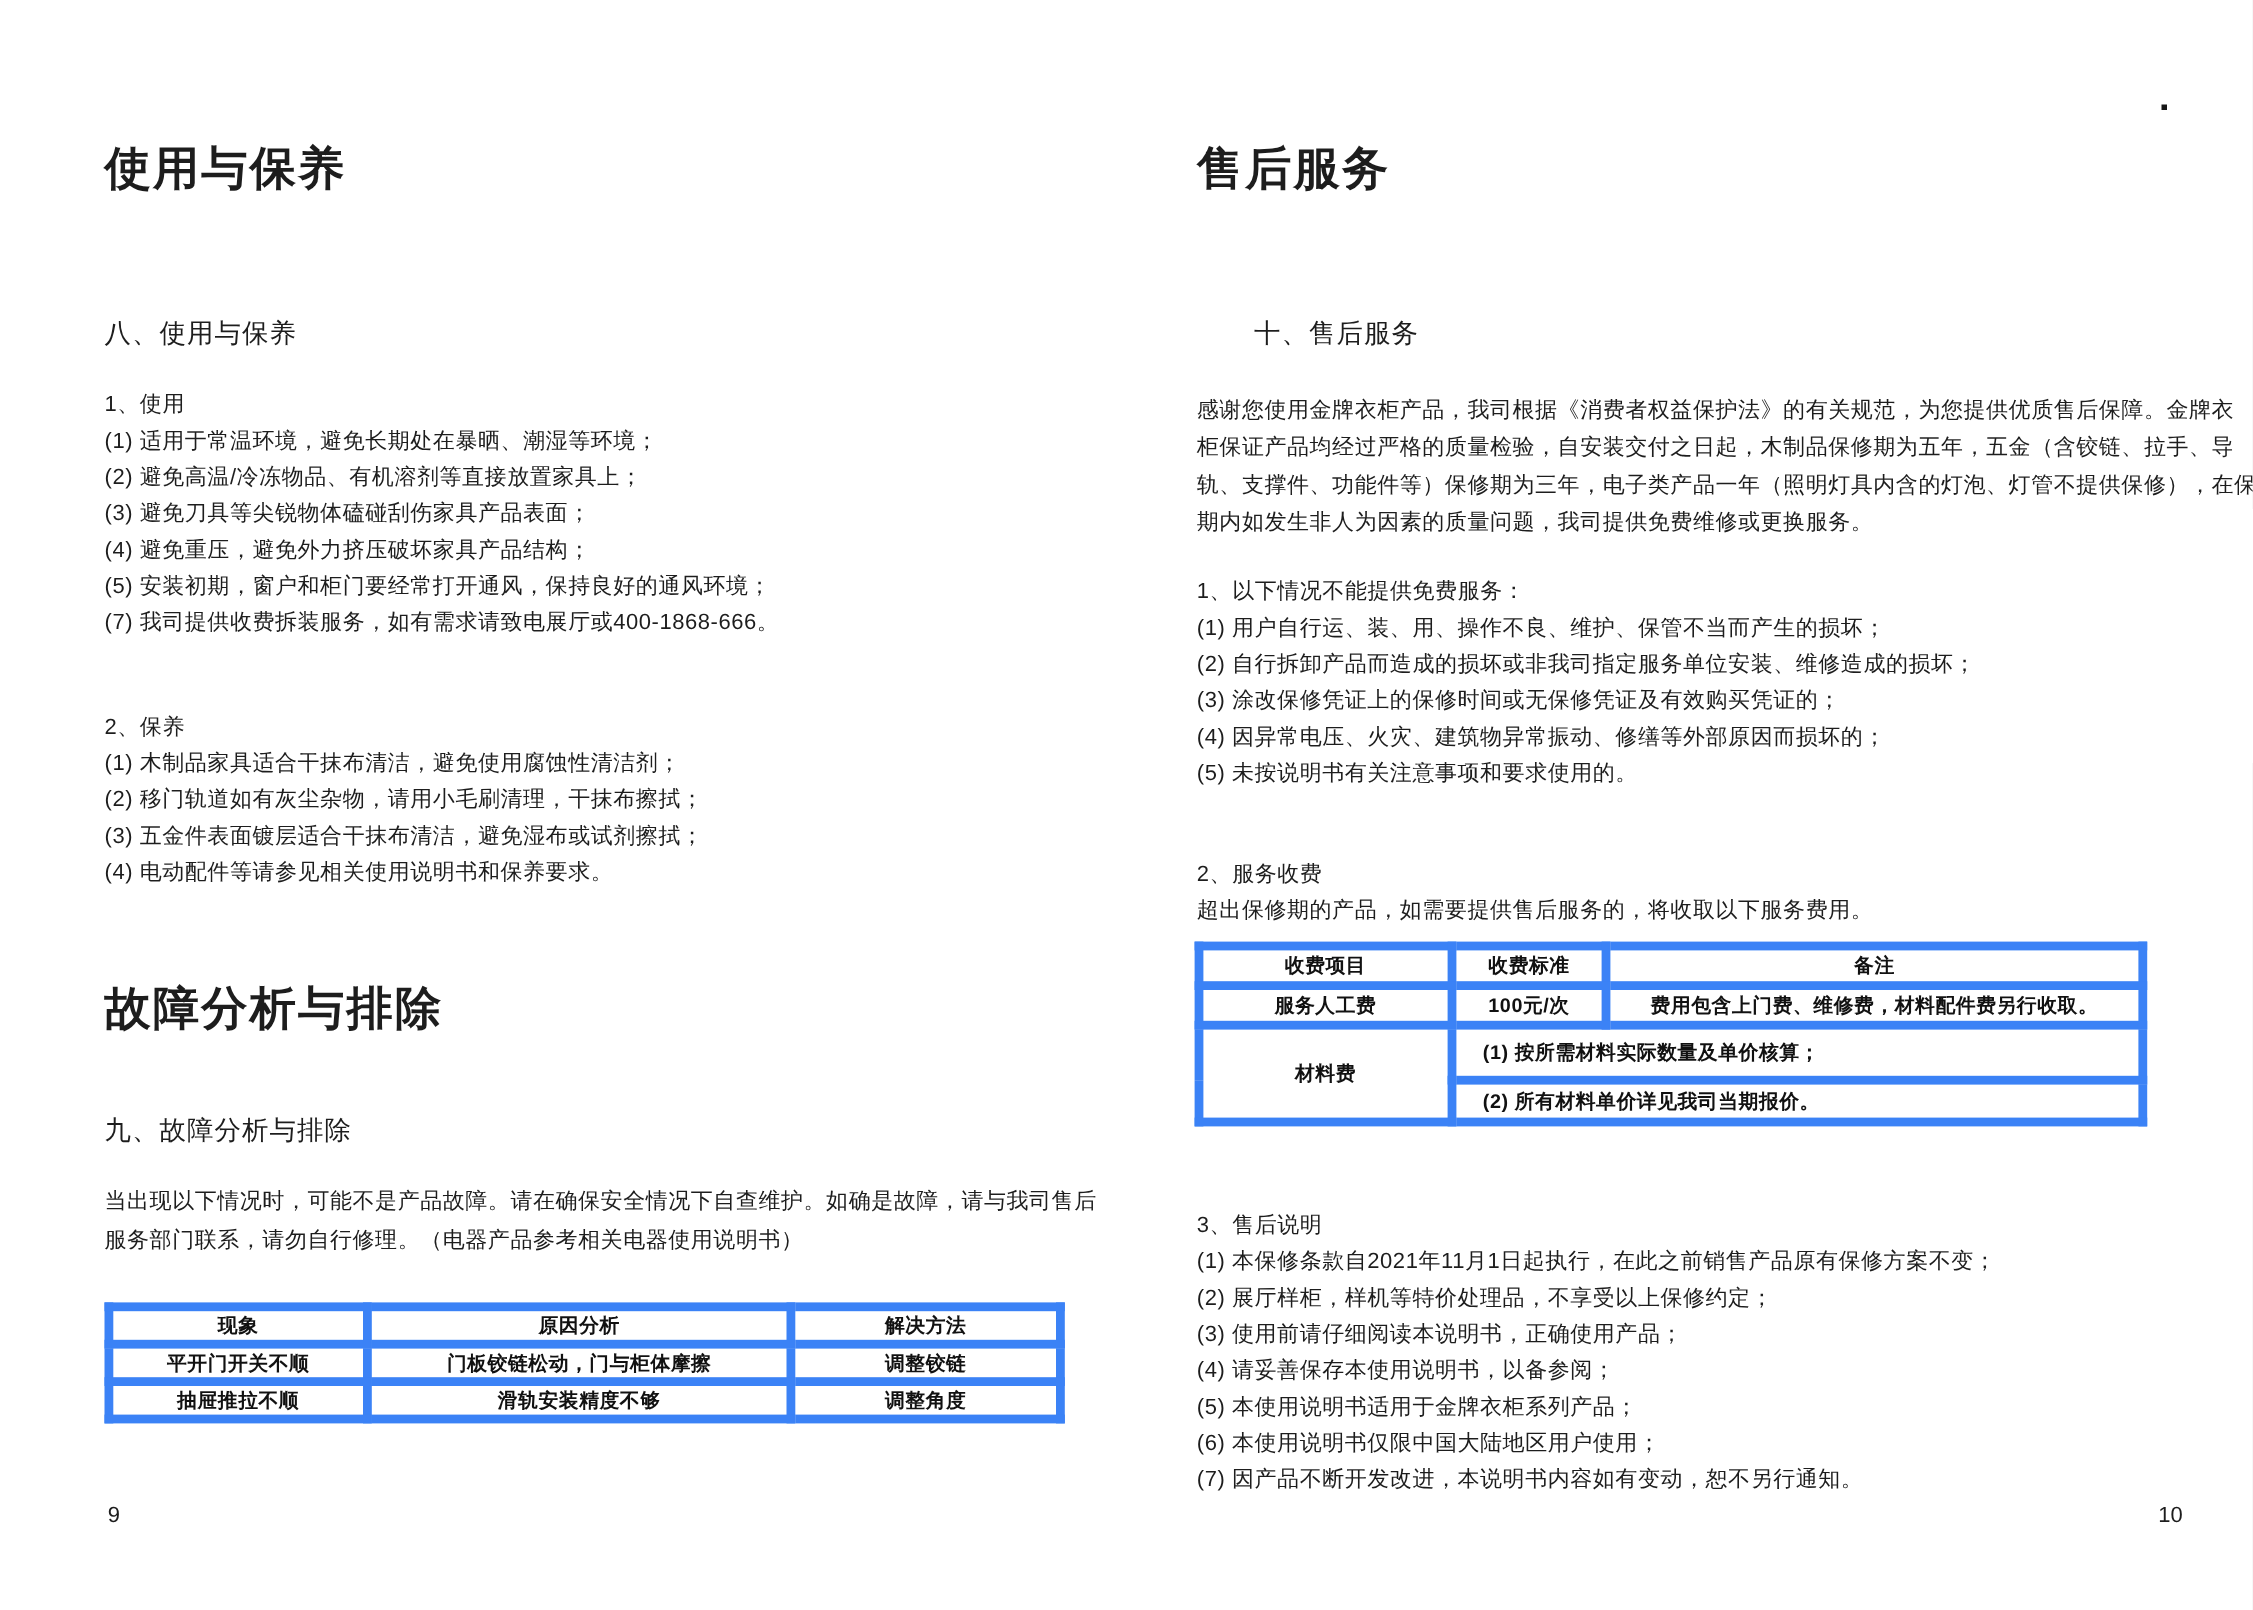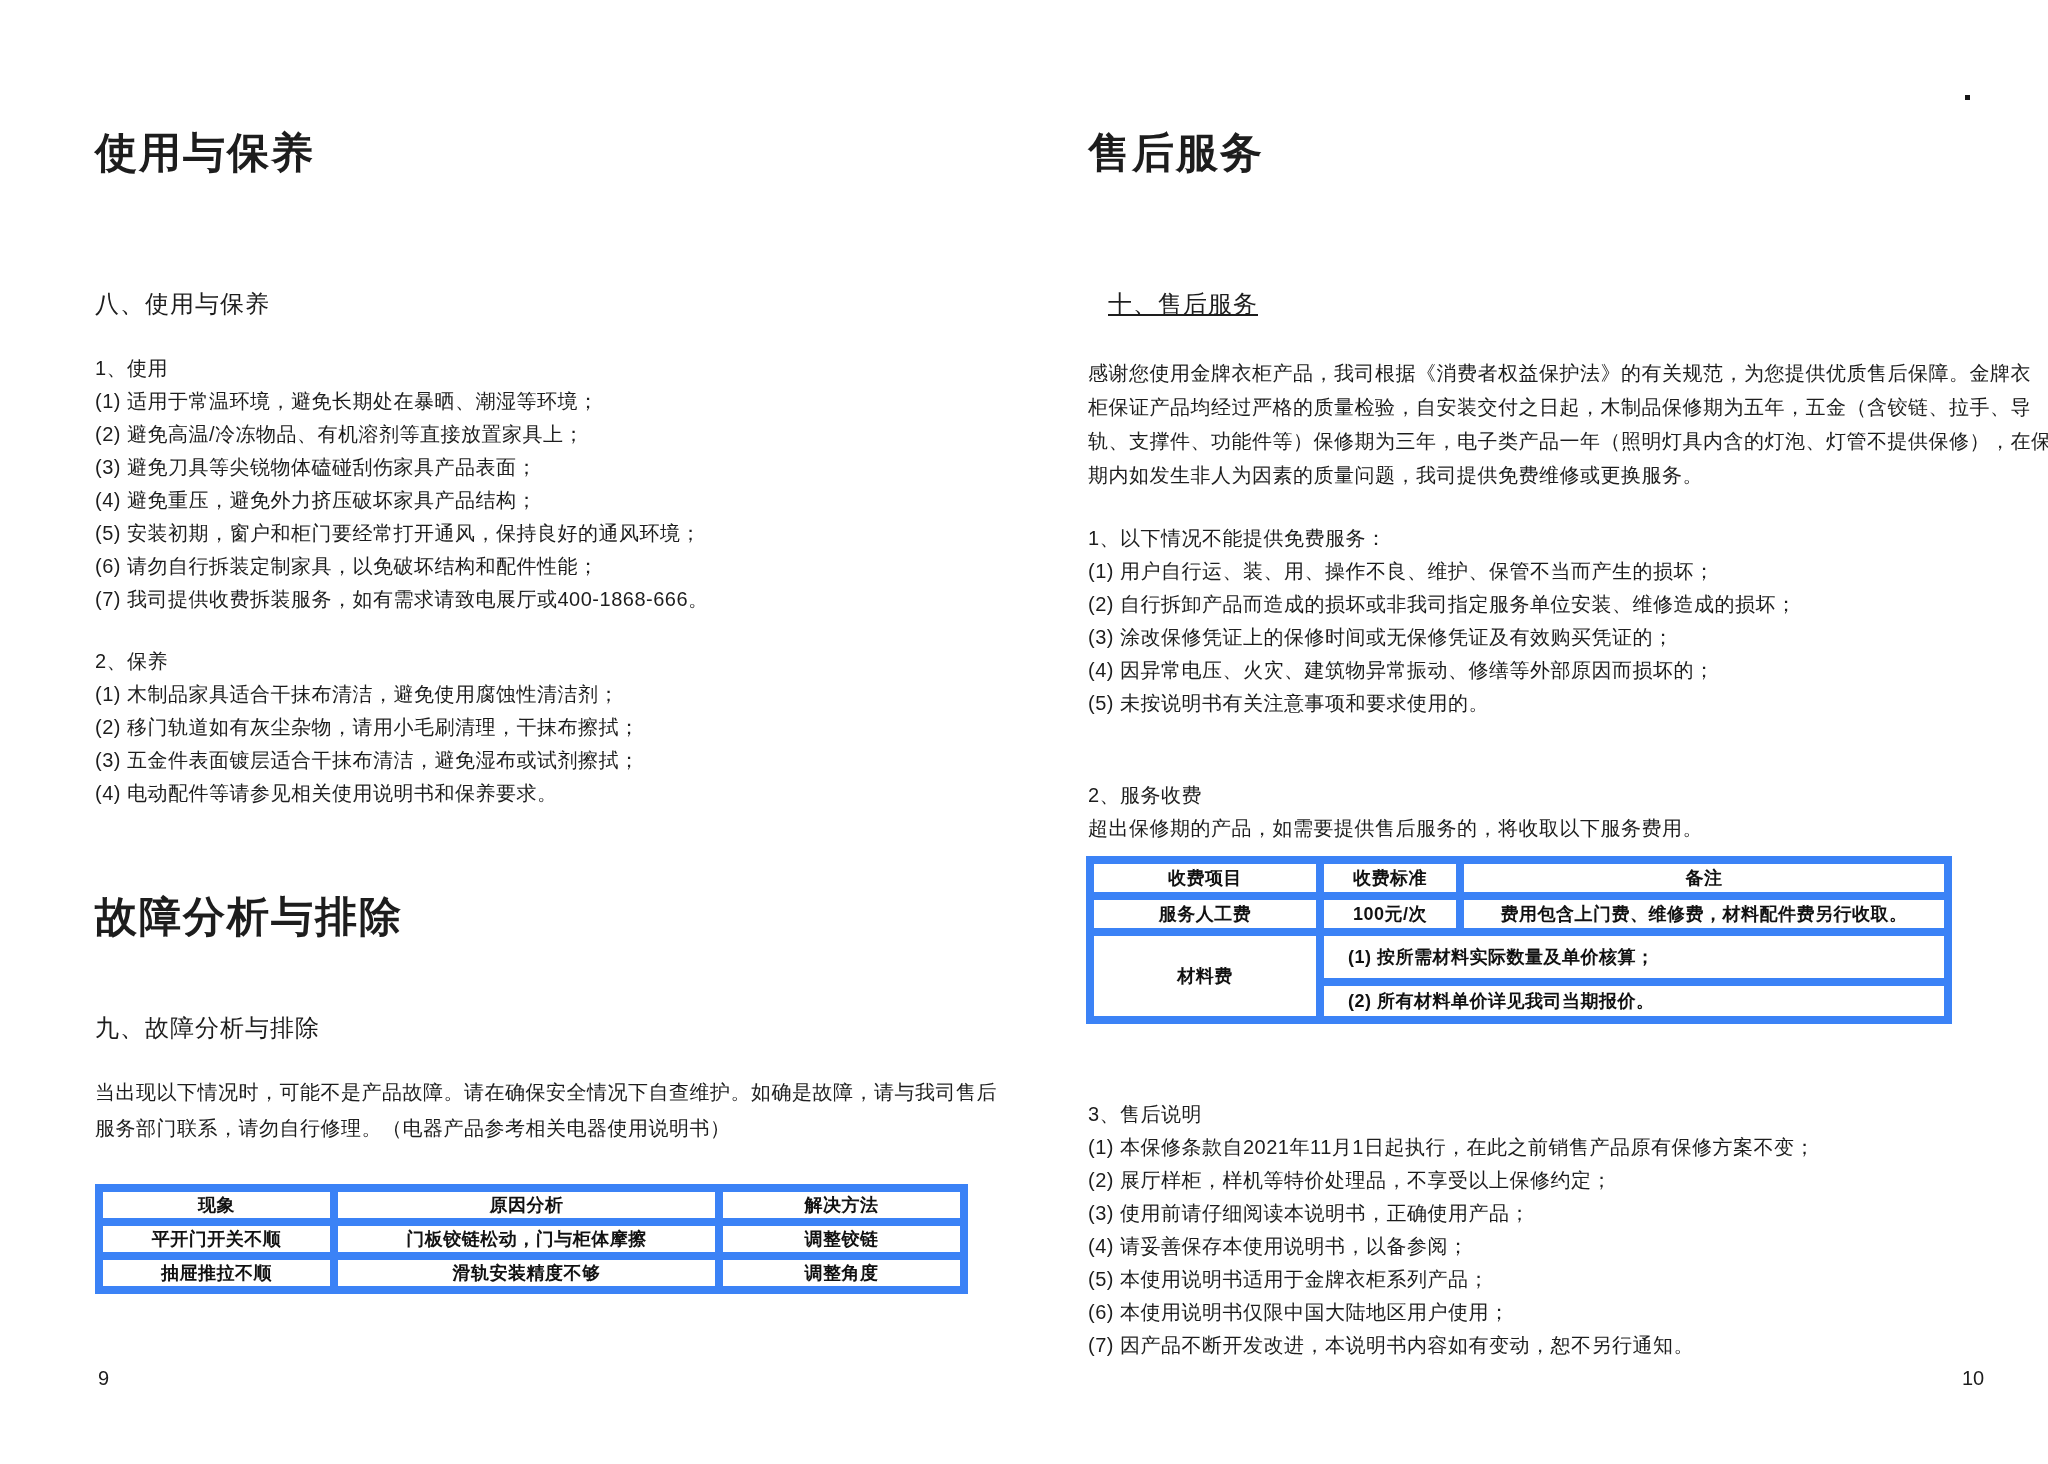--- a/index.html
+++ b/index.html
@@ -48,21 +48,20 @@
 
   <div class="abs sec-h" style="left:95px;top:292px;">八、使用与保养</div>
 
   <div class="abs body-block" style="left:95px;top:352px;">
     <div>1、使用</div>
     <div>(1) 适用于常温环境，避免长期处在暴晒、潮湿等环境；</div>
     <div>(2) 避免高温/冷冻物品、有机溶剂等直接放置家具上；</div>
     <div>(3) 避免刀具等尖锐物体磕碰刮伤家具产品表面；</div>
     <div>(4) 避免重压，避免外力挤压破坏家具产品结构；</div>
     <div>(5) 安装初期，窗户和柜门要经常打开通风，保持良好的通风环境；</div>
-    <div>(6) 请勿自行拆装定制家具，以免破坏结构和配件性能；</div>
     <div>(7) 我司提供收费拆装服务，如有需求请致电展厅或400-1868-666。</div>
   </div>
 
   <div class="abs body-block" style="left:95px;top:645px;">
     <div>2、保养</div>
     <div>(1) 木制品家具适合干抹布清洁，避免使用腐蚀性清洁剂；</div>
     <div>(2) 移门轨道如有灰尘杂物，请用小毛刷清理，干抹布擦拭；</div>
     <div>(3) 五金件表面镀层适合干抹布清洁，避免湿布或试剂擦拭；</div>
     <div>(4) 电动配件等请参见相关使用说明书和保养要求。</div>
   </div>
@@ -100,21 +99,21 @@
     </tr>
   </tbody>
     </table>
 
   <div class="abs pagenum" style="left:98px;top:1368px;">9</div>
 
   <div class="abs dot" style="left:1965px;top:95px;"></div>
 
   <div class="abs doc-title" style="left:1088px;top:132px;">售后服务</div>
 
-  <div class="abs sec-h" style="left:1108px;top:292px;text-decoration:underline;">十、售后服务</div>
+  <div class="abs sec-h" style="left:1140px;top:292px;">十、售后服务</div>
 
   <div class="abs para-block" style="left:1088px;top:356px;line-height:34px;">
     <div>感谢您使用金牌衣柜产品，我司根据《消费者权益保护法》的有关规范，为您提供优质售后保障。金牌衣</div>
     <div>柜保证产品均经过严格的质量检验，自安装交付之日起，木制品保修期为五年，五金（含铰链、拉手、导</div>
     <div>轨、支撑件、功能件等）保修期为三年，电子类产品一年（照明灯具内含的灯泡、灯管不提供保修），在保修</div>
     <div>期内如发生非人为因素的质量问题，我司提供免费维修或更换服务。</div>
   </div>
 
   <div class="abs body-block" style="left:1088px;top:522px;">
     <div>1、以下情况不能提供免费服务：</div>

